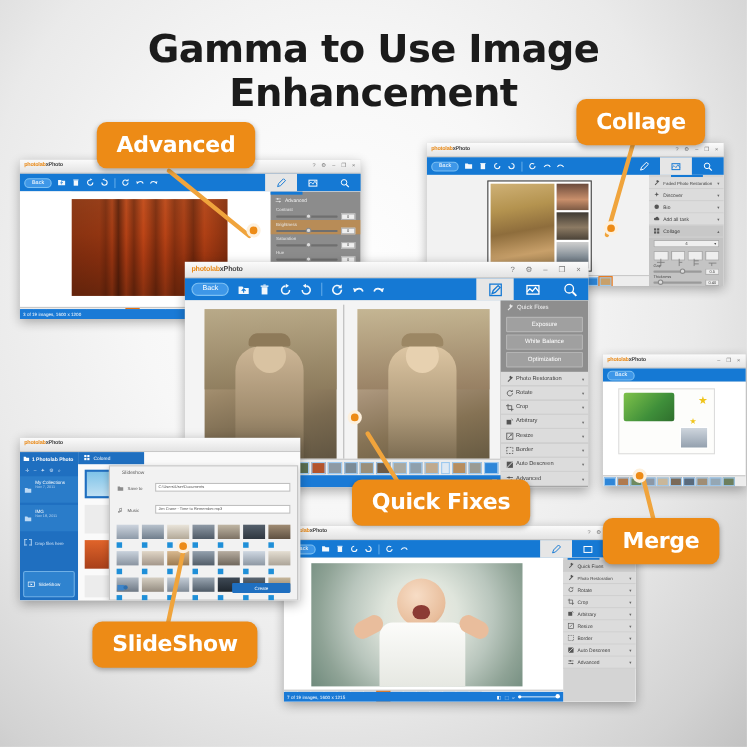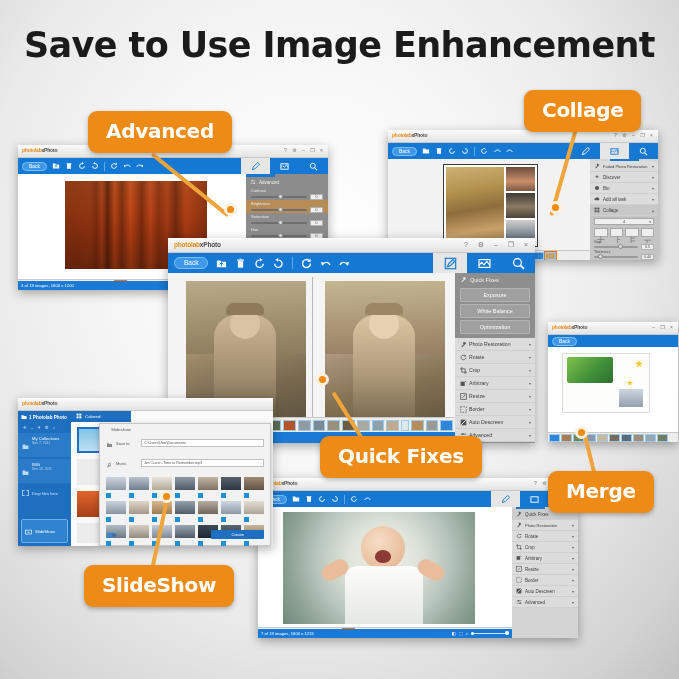--- a/index.html
+++ b/index.html
@@ -58,21 +58,21 @@
   .sl-lab{ font-size:4px; color:#e8e8e8; margin-bottom:1px;}
   .sl{ display:flex; align-items:center; gap:3px;}
   .track{ flex:1; height:2px; background:#6f6f6f; position:relative; border-radius:1px;}
   .track .knob{ position:absolute; top:-2px; width:5px; height:5px; border-radius:50%; background:#dcdcdc; border:1px solid #8a8a8a;}
   .valbox{ width:13px; height:6px; background:#efefef; border:1px solid #b0b0b0; font-size:3.6px;
            color:#444; display:flex; align-items:center; justify-content:center;}
 </style>
 </head>
 <body>
 
-<div class="hero-title">Save to Use Image Enhancement</div>
+<div class="hero-title">Gamma to Use Image Enhancement</div>
 
 <div class="win" style="left:18px; top:145px; width:310px; height:145px;">
   <div class="win-tb">
     <div class="brand">
       <span>photolab</span><i>xPhoto</i>
     </div>
     <div class="tbbtns">? ⚙ – ❐ ×</div>
   </div>
   <div class="toolbar">
     <div class="backbtn">Back</div>

